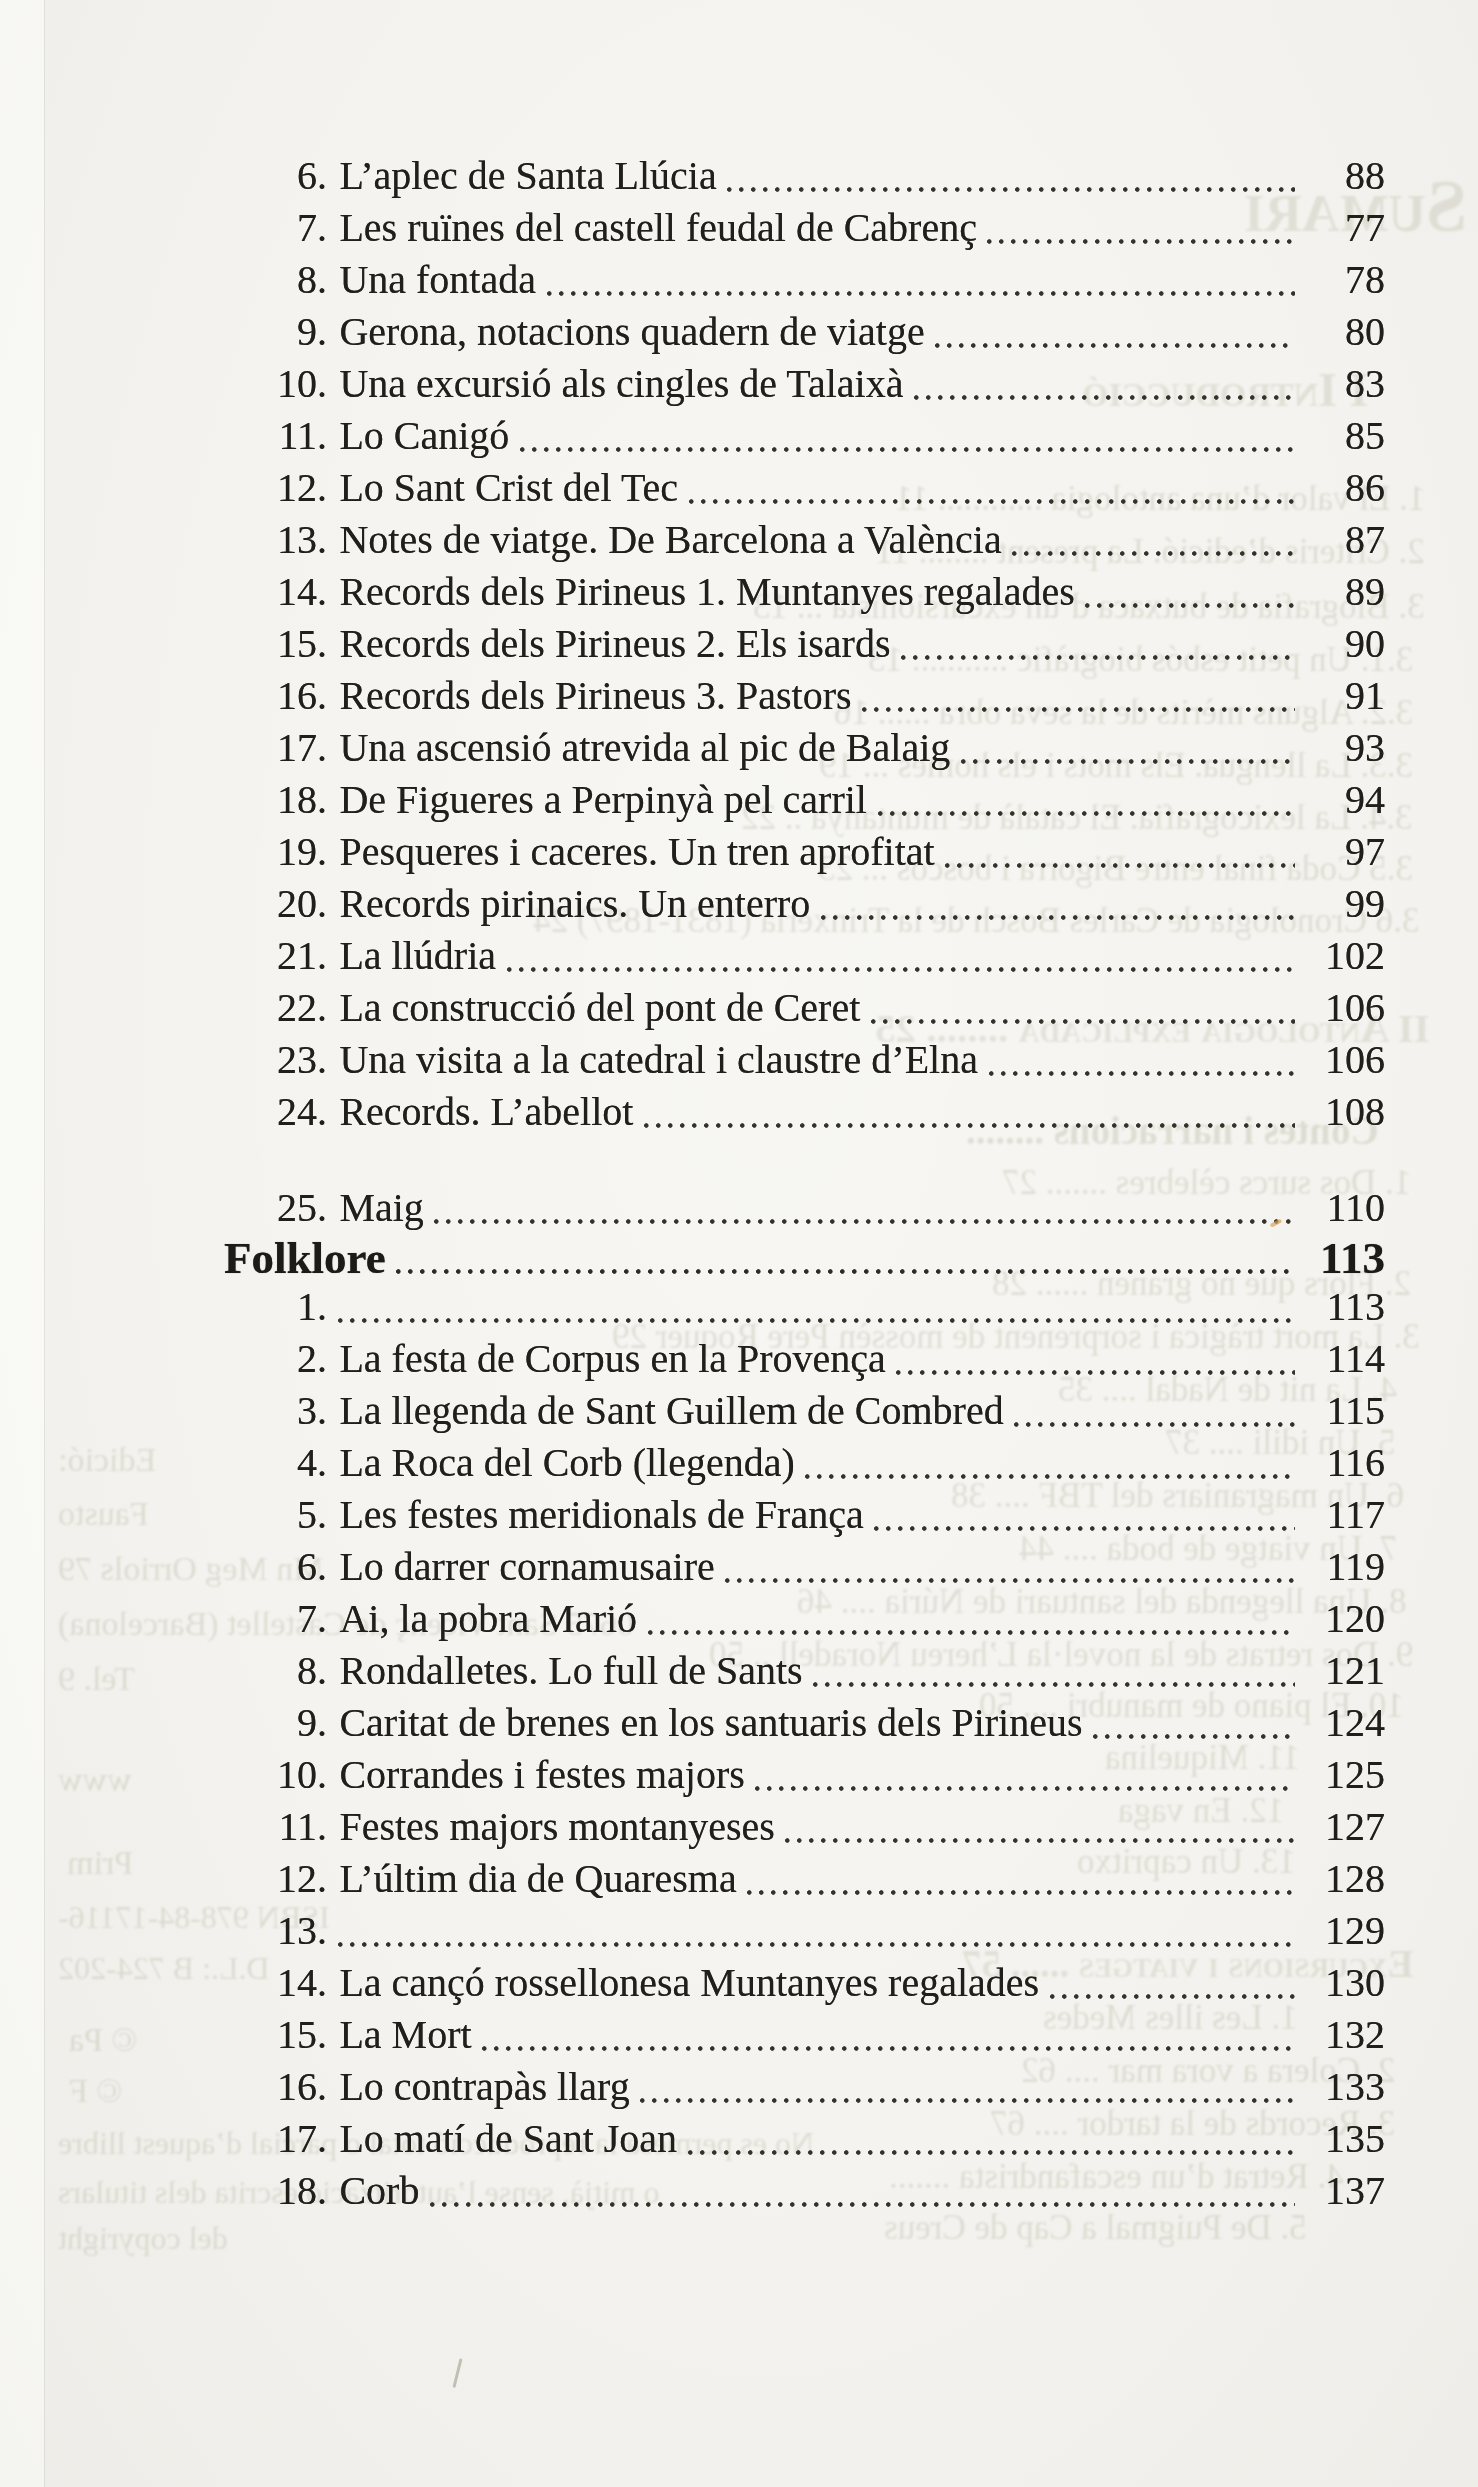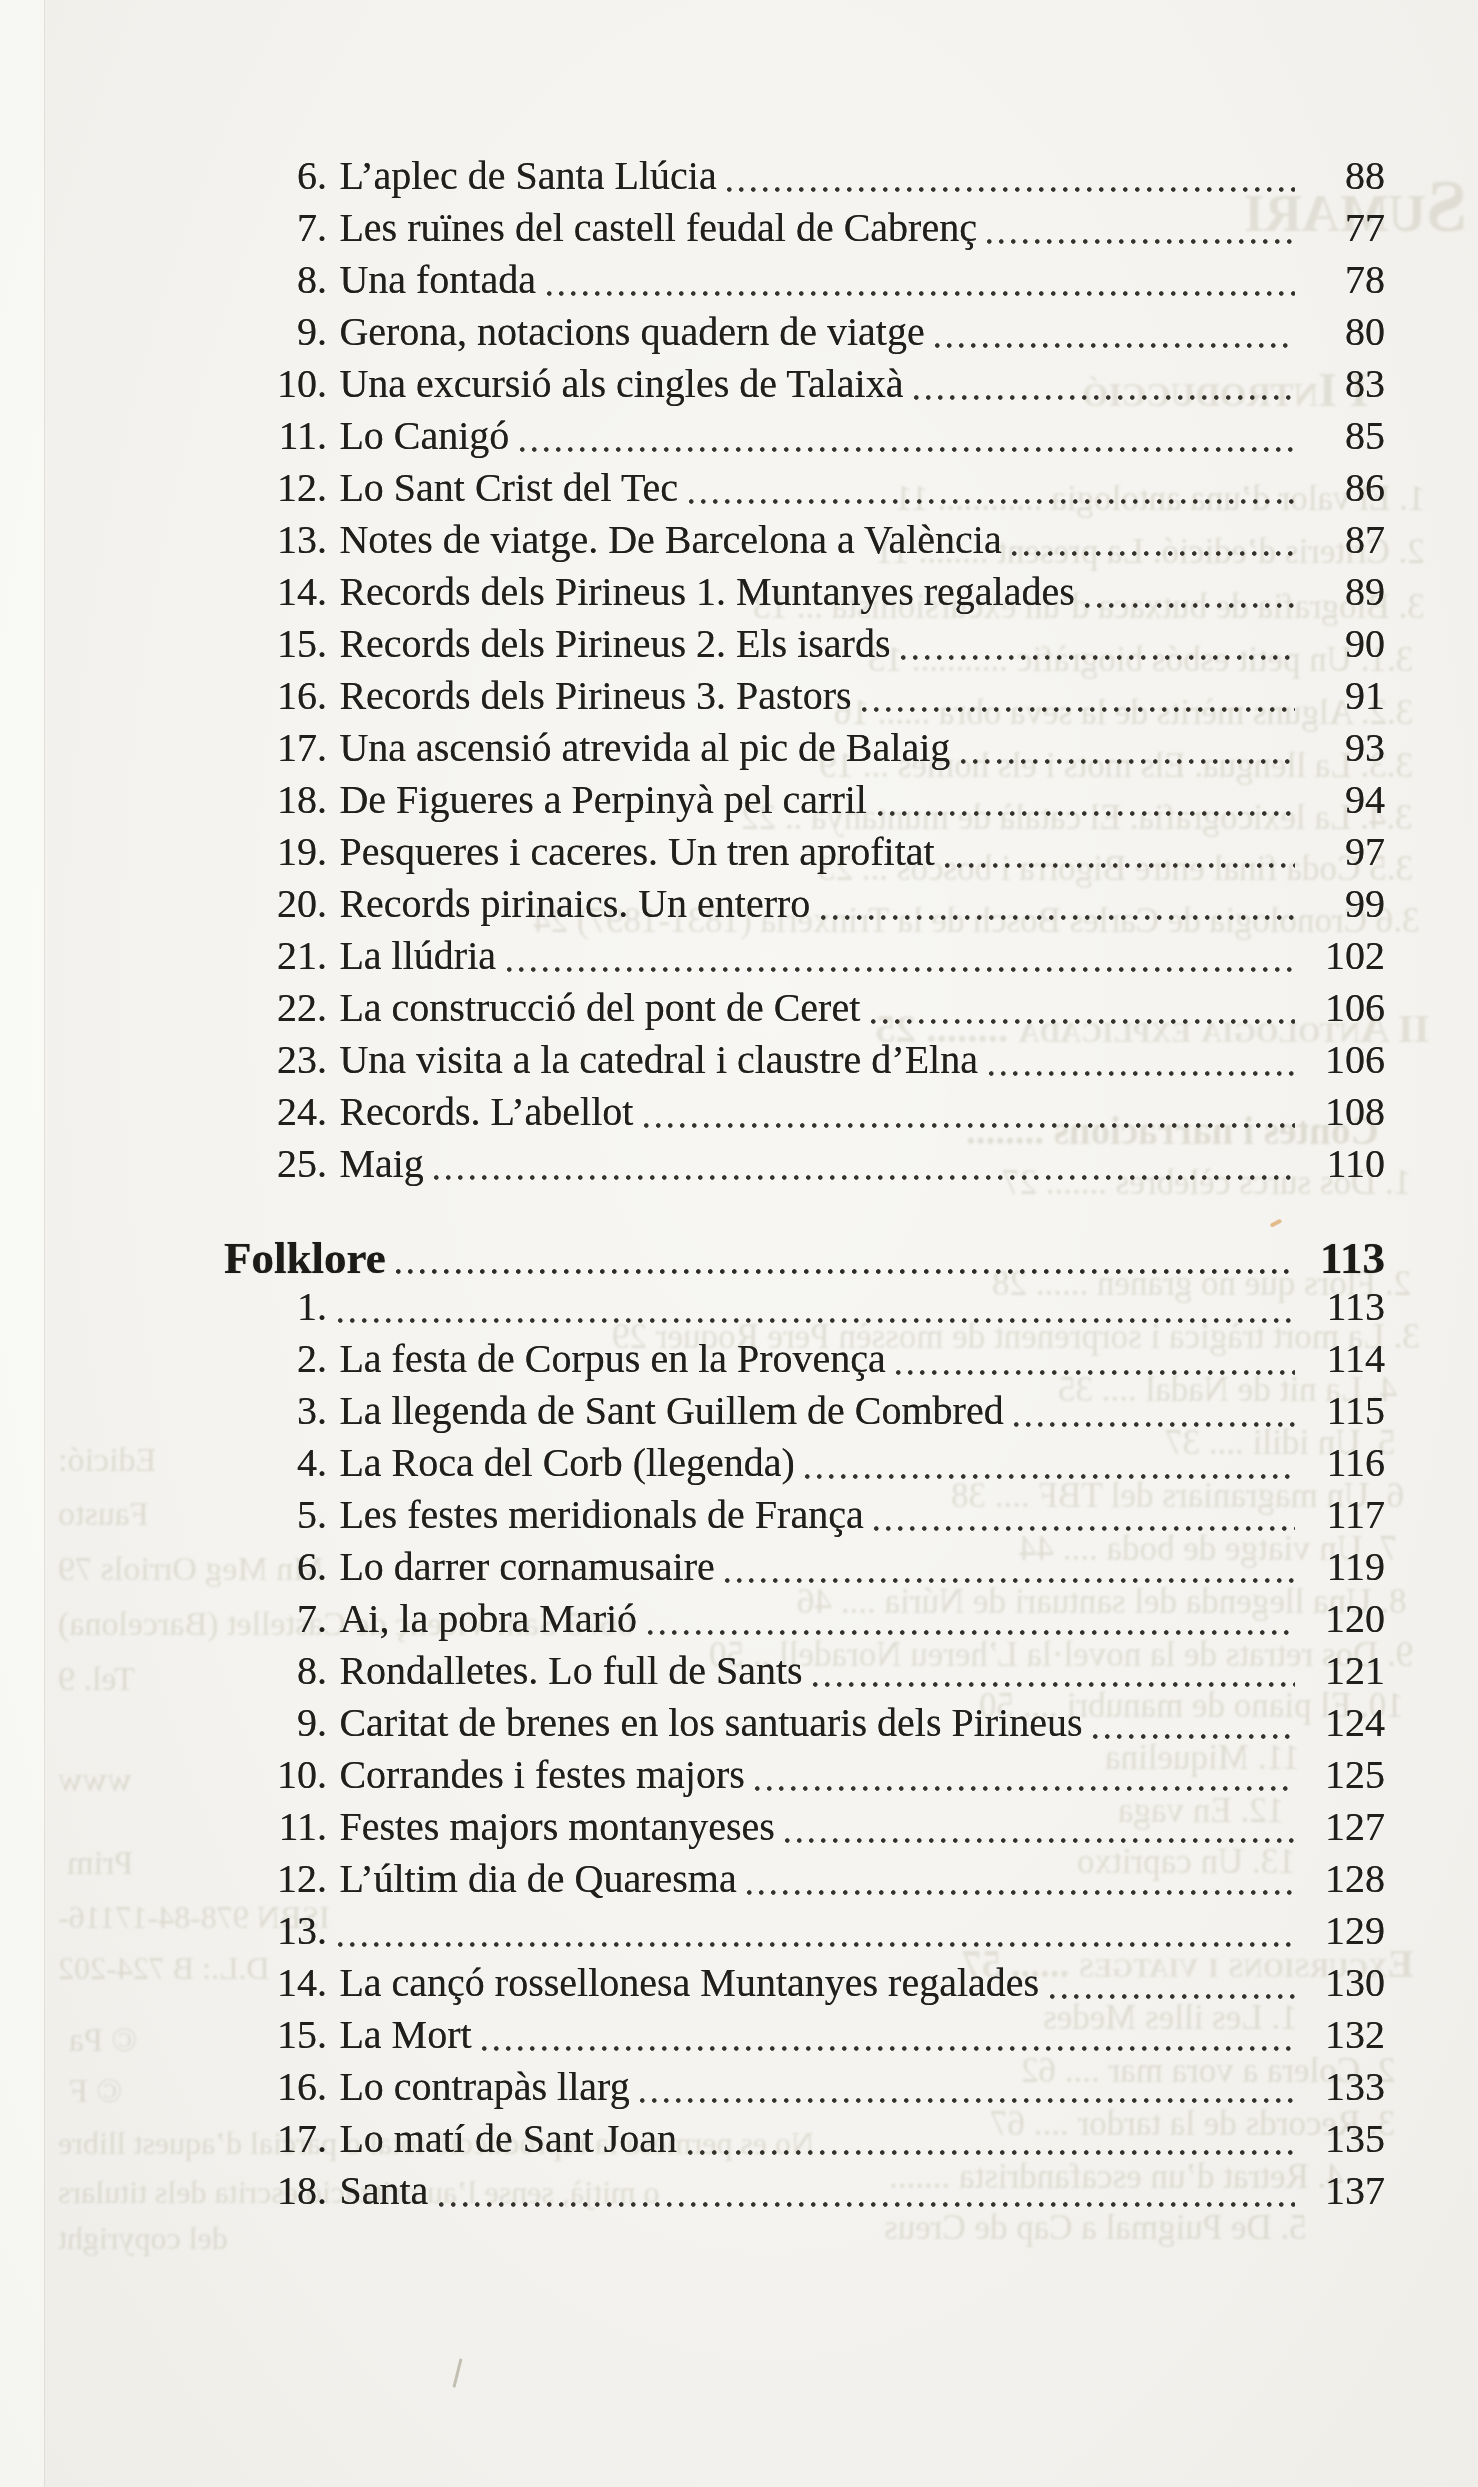--- a/index.html
+++ b/index.html
@@ -223,21 +223,21 @@
         <span class="toc-title">Una visita a la catedral i claustre d’Elna</span>
         <span class="leader"></span>
         <span class="toc-page">106</span>
       </div>
       <div class="toc-row" style="height: 52px;">
         <span class="toc-idx">24.</span>
         <span class="toc-title">Records. L’abellot</span>
         <span class="leader"></span>
         <span class="toc-page">108</span>
       </div>
-      <div class="toc-row" style="height: 52px;">
+      <div class="toc-row" style="height: 52px; margin-top: 44px;">
         <span class="toc-idx">25.</span>
         <span class="toc-title">Maig</span>
         <span class="leader"></span>
         <span class="toc-page">110</span>
       </div>
     </div>
     <div class="toc-heading-row" style="left: 224px; right: 94px; top: 1232px; height: 55px;">
       <span>Folklore</span>
       <span class="leader"></span>
       <span class="toc-page">113</span>
@@ -338,21 +338,21 @@
         <span class="toc-page">133</span>
       </div>
       <div class="toc-row" style="height: 52px;">
         <span class="toc-idx">17.</span>
         <span class="toc-title">Lo matí de Sant Joan</span>
         <span class="leader"></span>
         <span class="toc-page">135</span>
       </div>
       <div class="toc-row" style="height: 52px;">
         <span class="toc-idx">18.</span>
-        <span class="toc-title">Santa</span>
+        <span class="toc-title">Corb</span>
         <span class="leader"></span>
         <span class="toc-page">137</span>
       </div>
     </div>
   </div>
 
 <div class="speck-slash"></div>
 <div class="speck-orange"></div>
 
 

